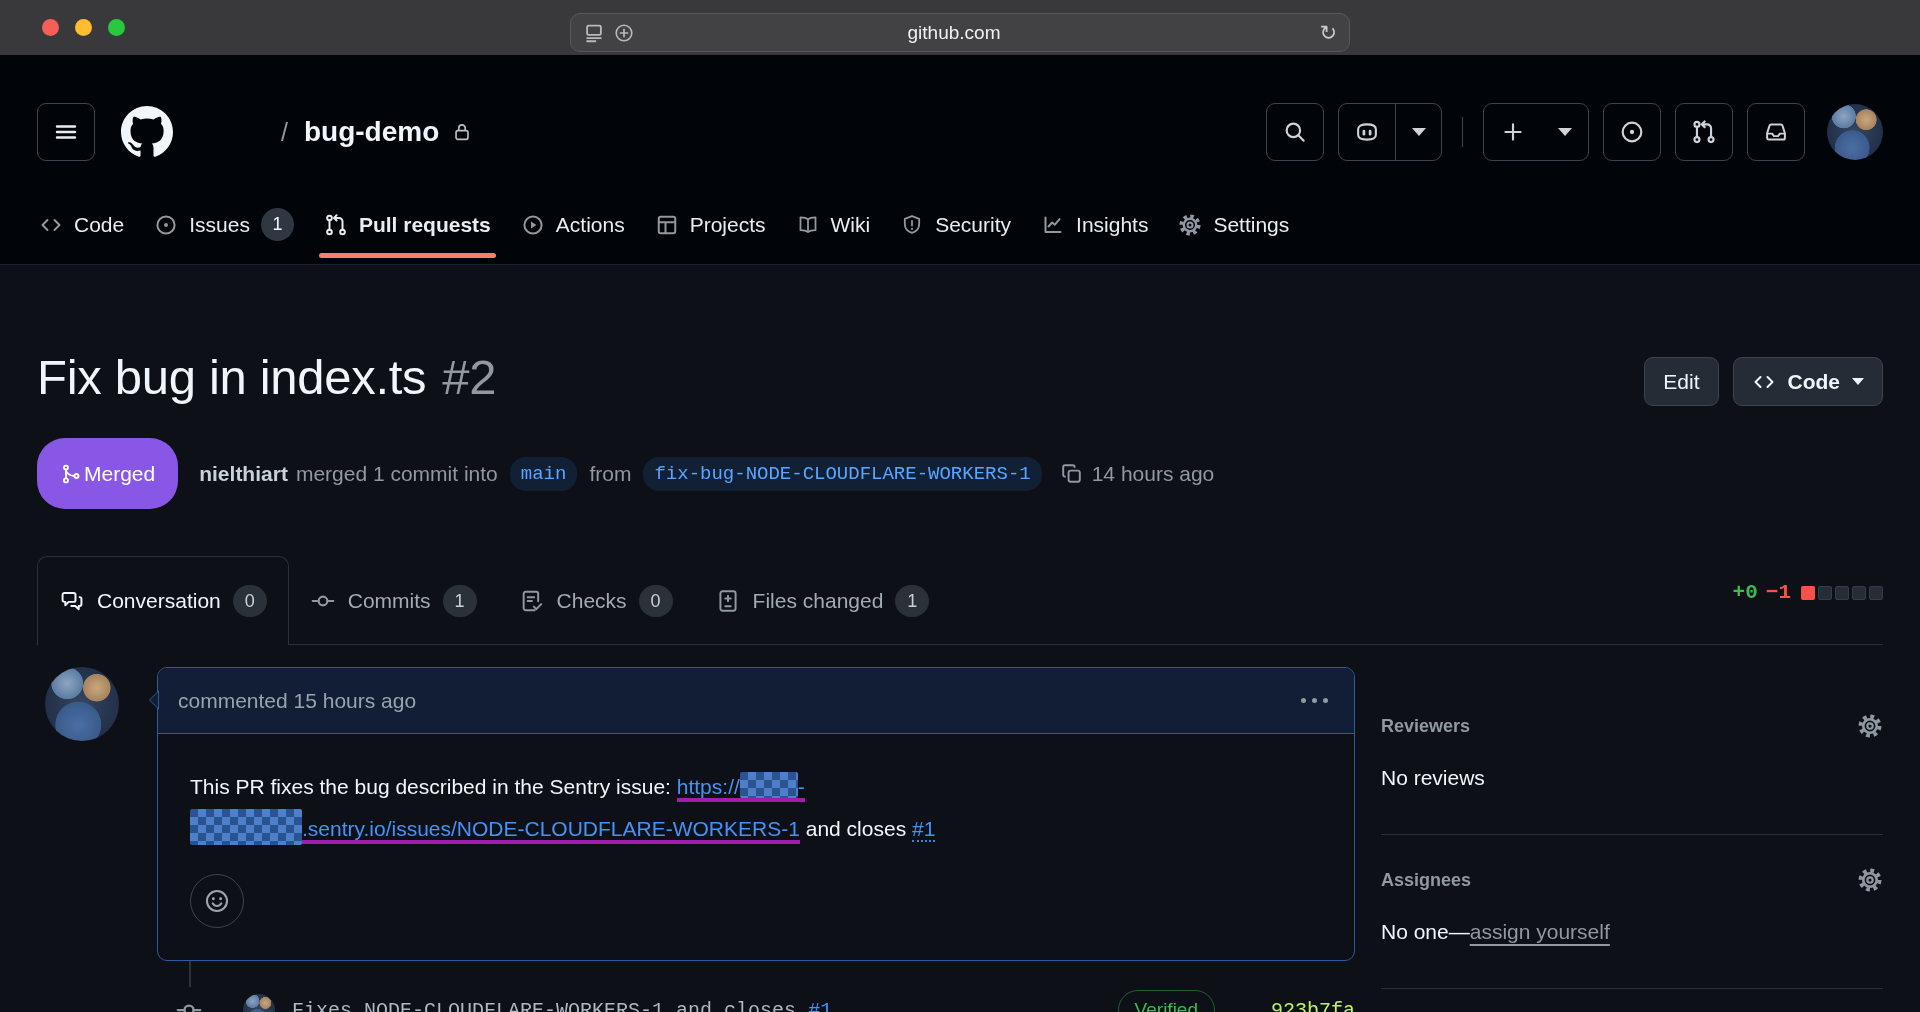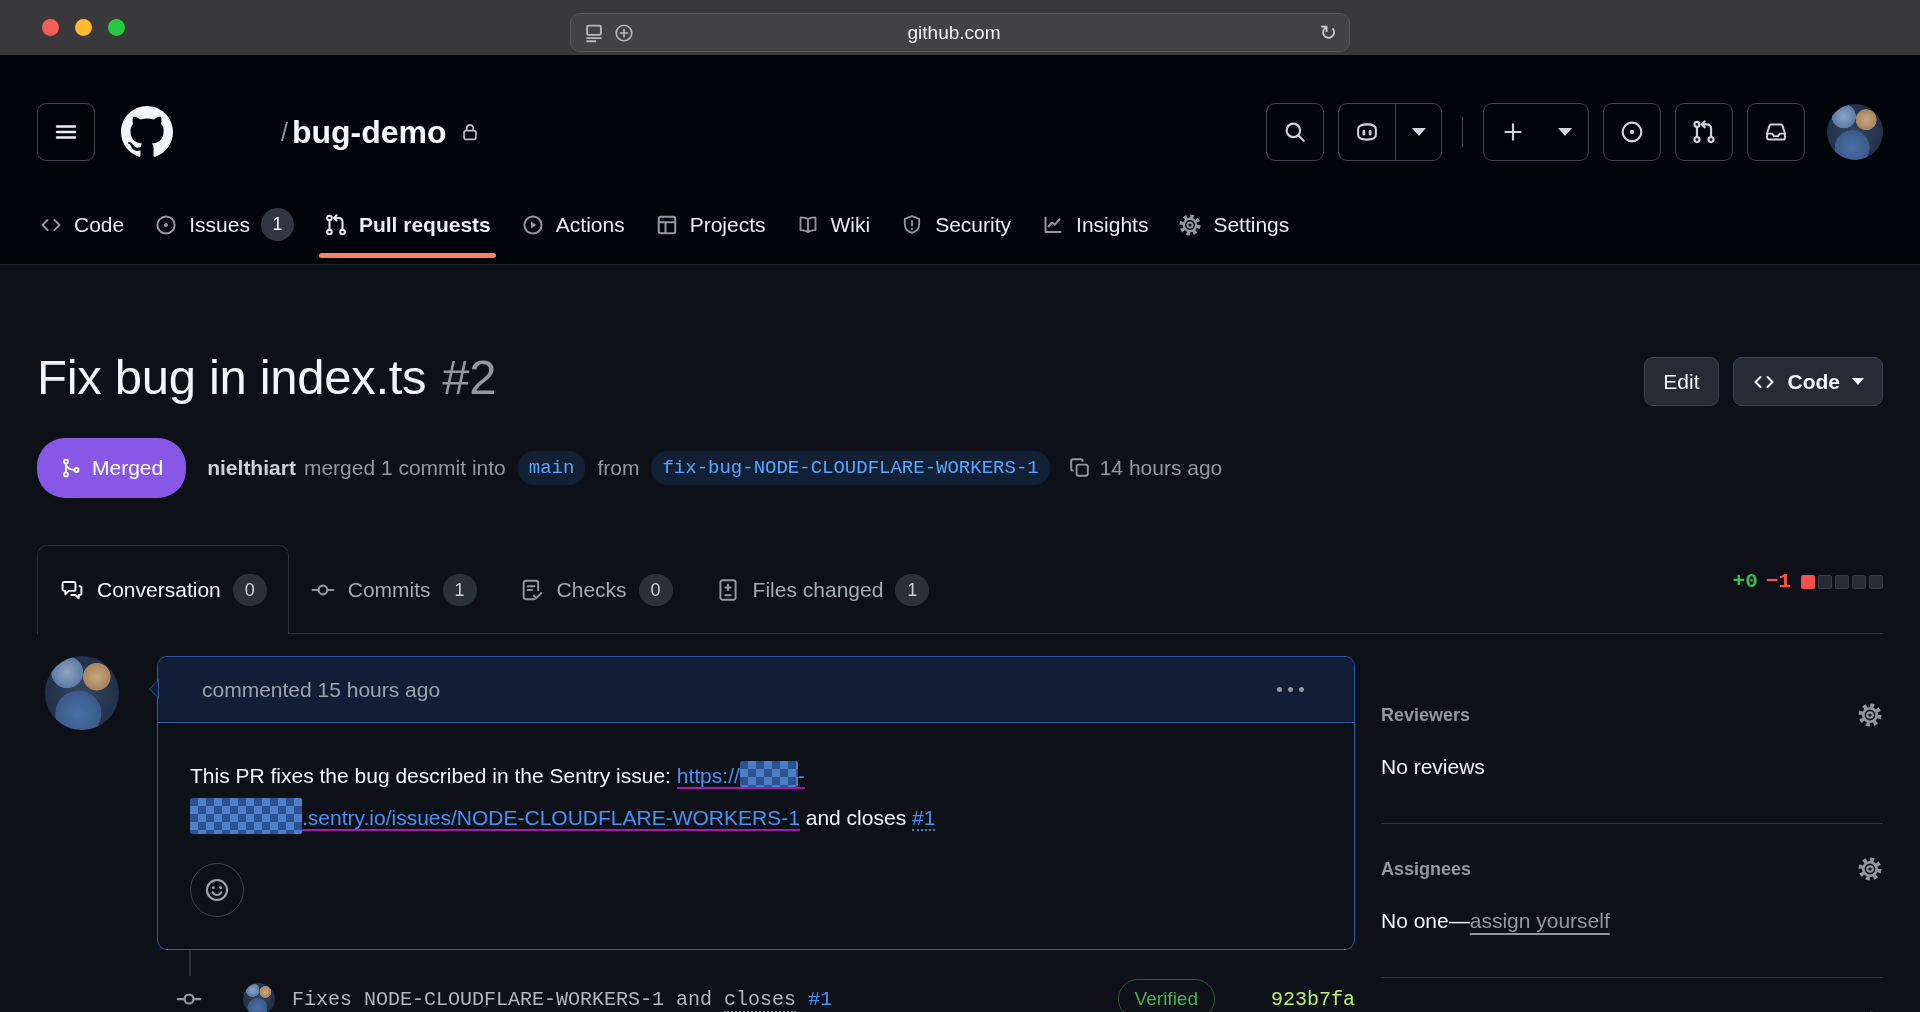--- a/index.html
+++ b/index.html
@@ -20,21 +20,21 @@
   .url-text { position:absolute; left:0; right:12px; text-align:center; font-size:19px; color:#f0f0f2; }
   .refresh { position:absolute; right:12px; color:#c9c9cc; font-size:21px; line-height:1; }
 
   
   .gh-header { background:#010409; padding-top:48px; }
   .gh-top { display:flex; align-items:center; padding:0 37px; height:58px; }
   .icon-btn { height:58px; min-width:58px; border:1px solid #3d444d; border-radius:9px; background:transparent;
               display:flex; align-items:center; justify-content:center; color:#ccd3db; cursor:pointer; }
   .gh-logo { margin-left:26px; }
   .crumb-sep { margin-left:108px; color:#9198a1; font-size:25px; font-weight:300; }
-  .repo-name { margin-left:4px; font-size:32px; font-weight:700; color:#f0f6fc; }
+  .repo-name { margin-left:16px; font-size:28px; font-weight:700; color:#f0f6fc; }
   .lock { margin-left:12px; color:#b9c1ca; }
   .gh-top-right { margin-left:auto; display:flex; align-items:center; gap:14px; }
   .split-btn { display:flex; height:58px; border:1px solid #3d444d; border-radius:9px; color:#ccd3db; }
   .split-cell { display:flex; align-items:center; justify-content:center; }
   .split-cell + .split-cell { border-left:1px solid #3d444d; }
   .tri-down { width:0; height:0; border-left:7px solid transparent; border-right:7px solid transparent; border-top:8px solid #ccd3db; }
   .vdivider { width:1px; height:30px; background:#3d444d; margin:0 6px; }
   .avatar { border-radius:50%;
     background:
       radial-gradient(circle at 30% 22%, #8fa5c2 0%, #5c7ca3 20%, rgba(0,0,0,0) 21%),
@@ -59,22 +59,22 @@
 
   .pr-head { margin-top:84px; display:flex; align-items:flex-start; }
   .pr-title { font-size:49px; font-weight:400; color:#f0f6fc; letter-spacing:-0.3px; }
   .pr-number { color:#9198a1; margin-left:16px; font-weight:400; }
   .head-actions { margin-left:auto; display:flex; gap:14px; margin-top:8px; }
   .btn { height:49px; padding:0 18px; background:#262c36; border:1px solid #3d444d; border-radius:9px;
          color:#f0f6fc; font-size:21px; font-weight:500; display:flex; align-items:center; gap:12px; cursor:pointer; }
   .btn .tri-down { border-top-color:#f0f6fc; border-left-width:6px; border-right-width:6px; border-top-width:7px; }
 
   .pr-meta { margin-top:32px; display:flex; align-items:center; font-size:21px; color:#9198a1; }
-  .state-badge { background:#8957e5; color:#fff; height:60px; padding:0 23px; border-radius:28px;
-                 display:flex; align-items:center; gap:10px; font-size:21px; font-weight:500; }
+  .state-badge { background:#8957e5; color:#fff; height:71px; padding:0 23px; border-radius:28px;
+                 display:flex; align-items:center; gap:2px; font-size:21px; font-weight:500; }
   .meta-author { margin-left:21px; color:#c9d1d9; font-weight:700; }
   .meta-text { margin-left:8px; }
   .mono-chip { font-family:"Liberation Mono", monospace; font-size:19px; color:#58a6ff;
                background:rgba(56,139,253,0.13); padding:6px 11px; border-radius:16px; margin-left:12px; }
   .meta-from { margin-left:12px; }
   .copy-ic { margin-left:18px; color:#9198a1; cursor:pointer; }
   .meta-time { margin-left:8px; }
 
   
   .tabs-row { margin-top:46px; display:flex; align-items:flex-end; border-bottom:1px solid #2a313a; height:90px; }
@@ -97,25 +97,25 @@
   .main { display:flex; margin-top:22px; }
   .left { flex:1; min-width:0; position:relative; }
   .timeline-line { position:absolute; left:152px; top:293px; width:2px; height:600px; background:#2a313a; }
 
   .comment-thread { display:flex; position:relative; }
   .avatar.lg { width:74px; height:74px; margin-left:8px; flex:none; }
   .comment-box { flex:1; margin-left:38px; border:1px solid #2d5a9d; border-radius:10px; background:#0d1117; position:relative; }
   .comment-box::before { content:""; position:absolute; left:-19px; top:22px; border:10px solid transparent; border-right-color:#2d5a9d; }
   .comment-box::after  { content:""; position:absolute; left:-16px; top:24px; border:8px solid transparent; border-right-color:#111e35; }
   .comment-header { background:#111e35; border-bottom:1px solid #2d5a9d; border-radius:9px 9px 0 0; height:66px;
-                    display:flex; align-items:center; padding:0 44px; color:#9aa3ad; font-size:21px;gap:15px; }
+                    display:flex; align-items:center; padding:0 20px; color:#9aa3ad; font-size:21px;gap:15px; }
   .kebab { margin-left:auto; display:flex; gap:6px; cursor:pointer; padding:6px; }
   .kebab i { width:5px; height:5px; border-radius:50%; background:#9198a1; }
   .comment-body { padding:32px 32px 0; font-size:21px; line-height:42px; color:#f0f6fc; }
-  .body-link { color:#4493f8; text-decoration:none; border-bottom:2px solid #a21caf; cursor:pointer; }
+  .body-link { color:#4493f8; text-decoration:none; border-bottom:4px solid #a21caf; cursor:pointer; }
   .issue-link { color:#4493f8; text-decoration:none; border-bottom:2px dotted #3f83d8; cursor:pointer; }
   .redact { display:inline-block; border-radius:2px;
             background: repeating-conic-gradient(#4d80c8 0% 25%, #2b5391 25% 50%) 0 0 / 16px 16px, #3a67a8; }
   .redact.r1 { width:58px; height:26px; vertical-align:-4px; }
   .redact.r2 { width:112px; height:36px; vertical-align:-9px; }
   .emoji-row { padding:24px 32px 32px; }
   .emoji-btn { width:54px; height:54px; border-radius:50%; border:1px solid #3d444d; background:transparent;
                color:#9ba3ad; display:flex; align-items:center; justify-content:center; cursor:pointer; }
 
   .commit-row { margin-top:26px; display:flex; align-items:center; position:relative; font-family:"Liberation Mono", monospace; }

